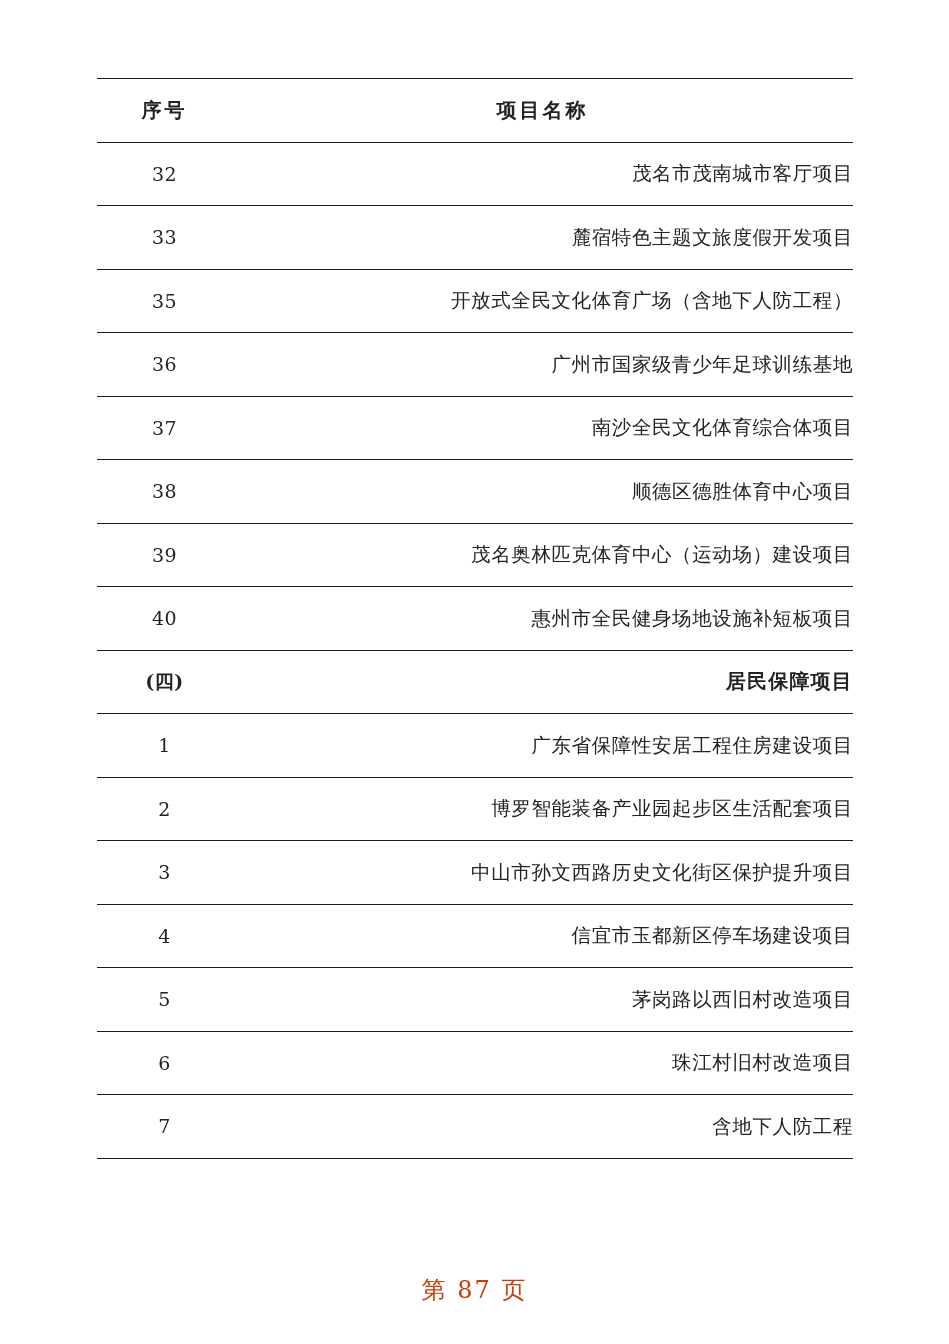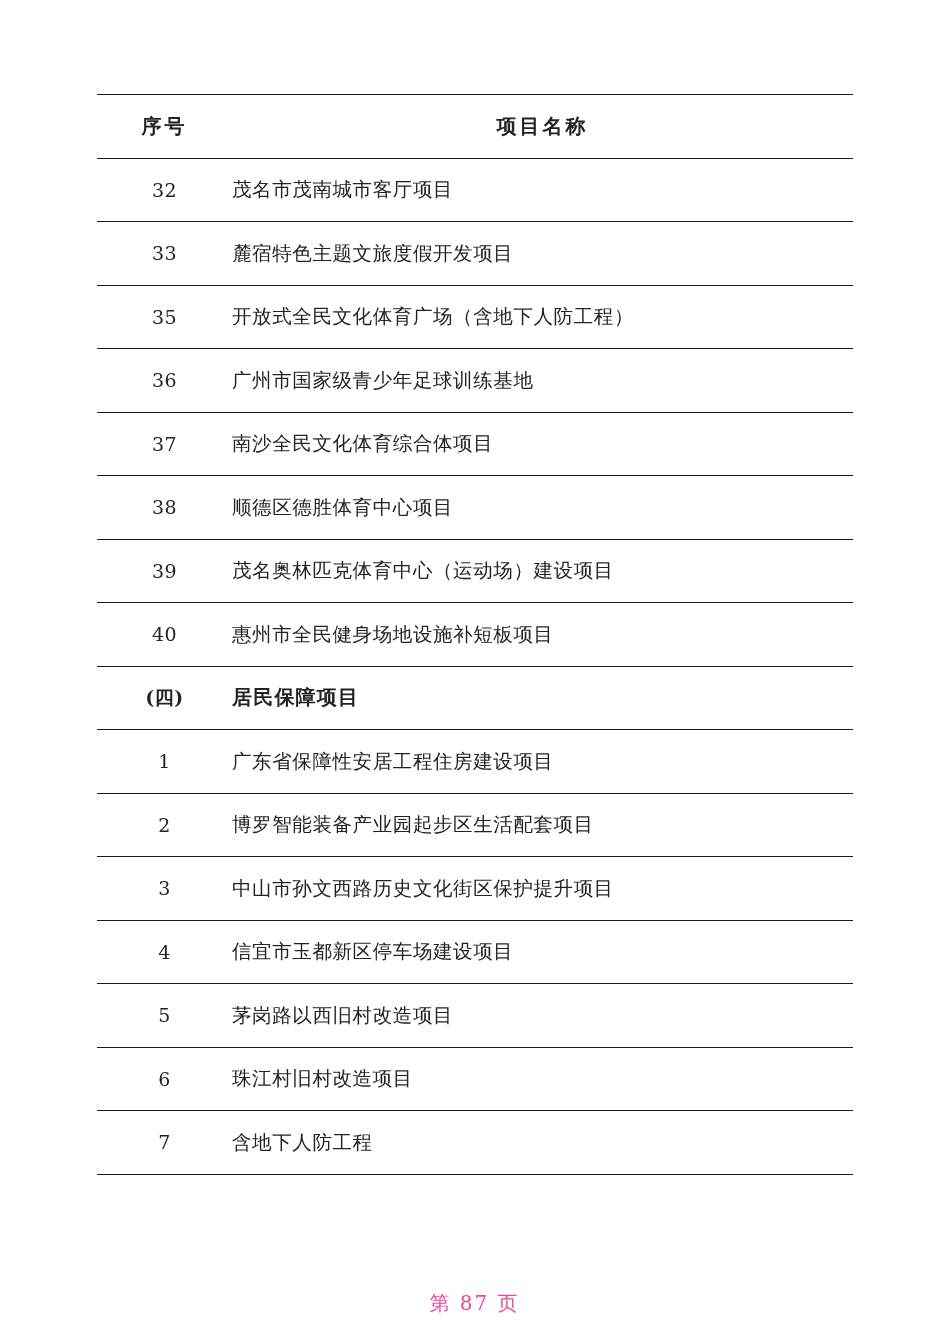--- a/index.html
+++ b/index.html
@@ -13,21 +13,21 @@
     height: 1344px;
     position: relative;
     font-family: "DejaVu Serif", "Liberation Serif", serif;
     color: #141414;
     overflow: hidden;
   }
 
   .page {
     position: absolute;
     left: 0;
-    top: 16px;
+    top: 0;
     width: 949px;
     height: 1267px;
     background: #ffffff;
   }
 
   
   .table-wrap {
     position: absolute;
     left: 97px;
     top: 78px;
@@ -65,21 +65,21 @@
   
   td.cell-no, th.cell-no {
     border-right: 1.6px solid #1a1a1a;
     text-align: center;
     font-size: 19px;
     letter-spacing: 0.5px;
     color: #232323;
   }
 
   td.cell-name, th.cell-name {
-    text-align: left;
+    text-align: right;
     padding-left: 15px;
     font-size: 19.5px;
     letter-spacing: 0.6px;
     color: #232323;
     white-space: nowrap;
   }
 
   
   tr.head-row th {
     font-weight: bold;
@@ -108,23 +108,23 @@
     margin-left: 12px;
   }
 
   
   .footer {
     position: absolute;
     left: 0;
     top: 1274px;
     width: 949px;
     text-align: center;
-    font-size: 20px;
+    font-size: 24px;
     font-family: "DejaVu Serif", "Liberation Serif", serif;
-    color: #ec4899;
+    color: #c2410c;
     letter-spacing: 2px;
   }
 </style>
 </head>
 <body>
 
 <div class="page">
 
   <div class="table-wrap">
     <table class="doc-table">

